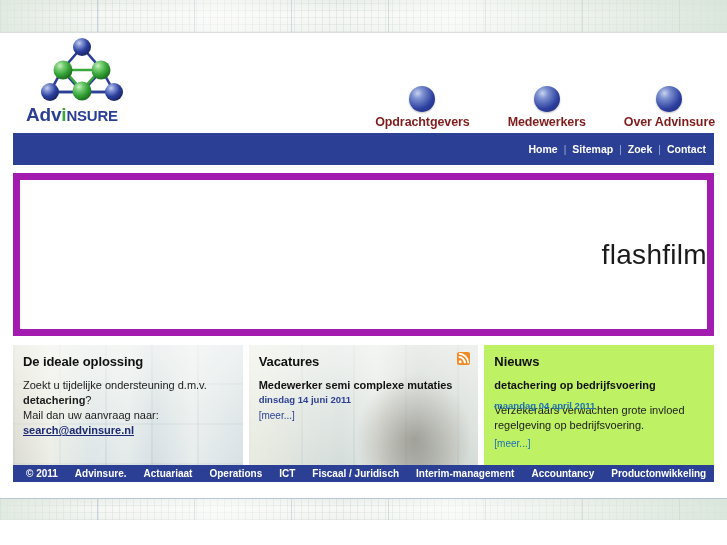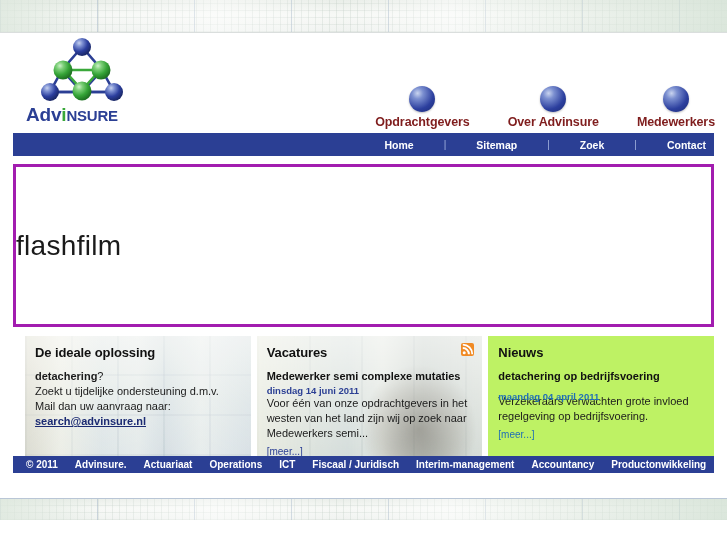--- a/index.html
+++ b/index.html
@@ -124,27 +124,26 @@
     font-weight: bold;
     color: #7f1d1d;
     white-space: nowrap;
     letter-spacing: -0.1px;
   }
 
   
   #utilitybar {
     position: relative;
     margin: 0 13px;
-    height: 23px;
+    height: 32px;
     background: #2b3f94;
     display: flex;
     align-items: center;
     justify-content: flex-end;
     padding-right: 8px;
-    gap: 24px;
   }
   #utilitybar .sep {
     color: #9fb0dd;
     font-size: 10px;
     margin: 0 6px;
     user-select: none;
   }
   .util-link {
     color: #ffffff;
     font-size: 10.5px;
@@ -153,35 +152,35 @@
     cursor: pointer;
     white-space: nowrap;
   }
 
   
   #flash-panel {
     position: relative;
     margin: 8px 13px 0 13px;
     height: 163px;
     background: #ffffff;
-    border: 3px solid #a21caf;
+    border: 7px solid #a21caf;
     display: flex;
     align-items: center;
-    justify-content: flex-start;
+    justify-content: flex-end;
   }
   #flash-text {
     font-size: 28px;
     color: #1a1a1a;
     letter-spacing: 0.3px;
   }
 
   
   #boxes {
     position: relative;
-    margin: 9px 13px 0 25px;
+    margin: 9px 13px 0 13px;
     height: 120px;
     display: flex;
     gap: 6px;
   }
   .box {
     position: relative;
     width: 232px;
     height: 120px;
     overflow: hidden;
     padding: 9px 10px 0 10px;
@@ -385,25 +384,25 @@
         <div id="logo-word"><span class="b">Adv</span><span class="g">i</span><span class="b small">NSURE</span></div>
       </div>
 
       <div id="mainnav">
         <div class="mainnav-item">
           <div class="mainnav-sphere"></div>
           <div class="mainnav-label">Opdrachtgevers</div>
         </div>
         <div class="mainnav-item">
           <div class="mainnav-sphere"></div>
-          <div class="mainnav-label">Over Advinsure</div>
+          <div class="mainnav-label">Medewerkers</div>
         </div>
         <div class="mainnav-item">
           <div class="mainnav-sphere"></div>
-          <div class="mainnav-label">Medewerkers</div>
+          <div class="mainnav-label">Over Advinsure</div>
         </div>
       </div>
     </div>
 
     <div id="utilitybar">
       <a class="util-link">Home</a>
       <span class="sep">|</span>
       <a class="util-link">Sitemap</a>
       <span class="sep">|</span>
       <a class="util-link">Zoek</a>
@@ -415,42 +414,41 @@
       <div id="flash-text">flashfilm</div>
     </div>
 
     <div id="boxes">
 
       <div class="box" id="box-oplossing">
         <div class="box-photo"></div>
         <div class="inner">
           <div class="box-title">De ideale oplossing</div>
           <div class="box-body">
+            <div>Zoekt u tijdelijke ondersteuning d.m.v.</div>
             <div><span class="strong">detachering</span><span>?</span></div>
-            <div>Zoekt u tijdelijke ondersteuning d.m.v.</div>
             <div>Mail dan uw aanvraag naar:</div>
             <a class="mail-link">search@advinsure.nl</a>
           </div>
         </div>
       </div>
 
       <div class="box" id="box-vacatures">
         <div class="box-photo"></div>
         <div id="rss-icon">
           <svg width="13" height="13" viewBox="0 0 13 13">
             <circle cx="3.2" cy="9.8" r="1.5" fill="#ffffff"></circle>
             <path d="M1.8 6.1 A5.1 5.1 0 0 1 6.9 11.2 L8.9 11.2 A7.1 7.1 0 0 0 1.8 4.1 Z" fill="#ffffff"></path>
             <path d="M1.8 2.6 A8.6 8.6 0 0 1 10.4 11.2 L12.2 11.2 A10.4 10.4 0 0 0 1.8 0.8 Z" fill="#ffffff"></path>
           </svg>
         </div>
         <div class="inner">
           <div class="box-title">Vacatures</div>
           <div class="item-title">Medewerker semi complexe mutaties</div>
           <div class="item-date">dinsdag 14 juni 2011</div>
-          <div class="box-body">Voor één van onze opdrachtgevers in het westen van het land zijn wij op zoek naar Medewerkers semi...</div>
           <a class="item-more">[meer...]</a>
         </div>
       </div>
 
       <div class="box" id="box-nieuws">
         <div class="inner">
           <div class="box-title">Nieuws</div>
           <div id="nieuws-stack">
             <div class="item-date" id="nieuws-date-overlap">maandag 04 april 2011</div>
             <div id="nieuws-title-lines">

